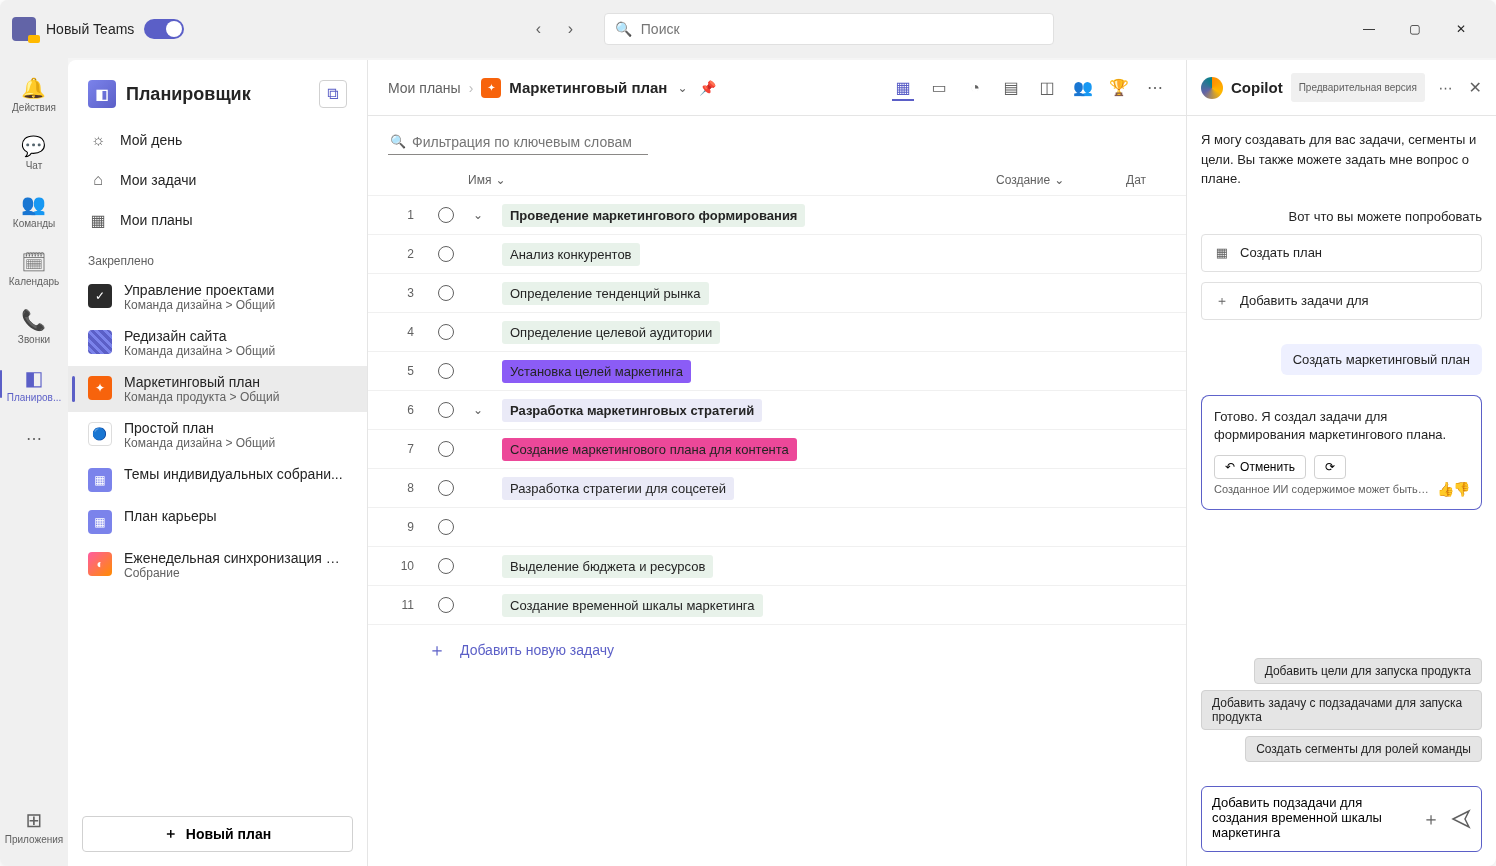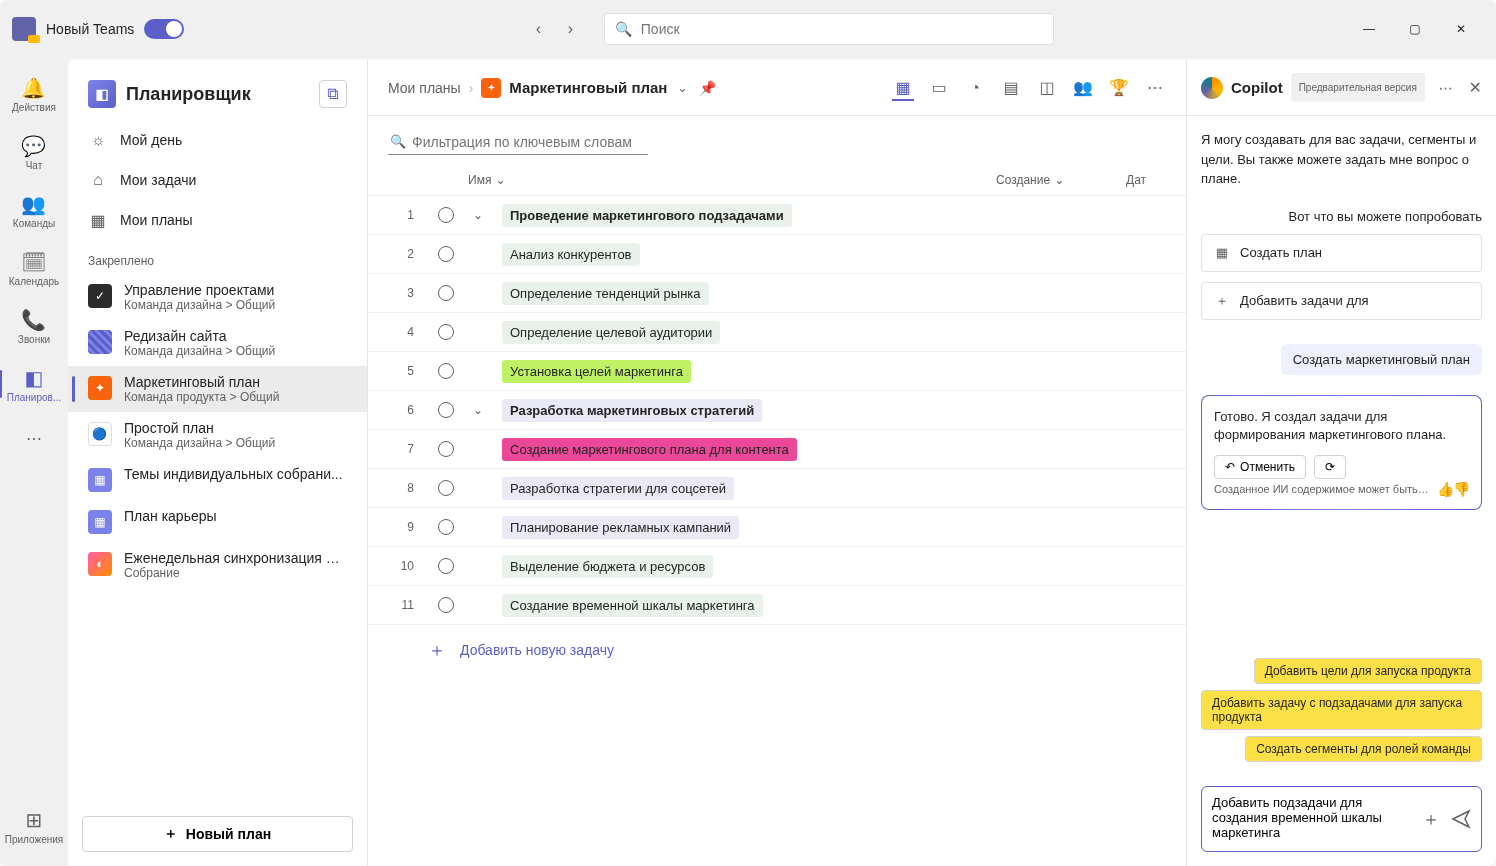--- a/index.html
+++ b/index.html
@@ -98,21 +98,21 @@
 .card-icon { width: 16px; height: 16px; color: #616161; display: flex; align-items: center; justify-content: center; }
 .user-bubble { align-self: flex-end; background: #eef0ff; padding: 8px 12px; border-radius: 6px; font-size: 13px; margin-top: 14px; }
 .ai-bubble { border: 1.5px solid #5b5fc7; border-radius: 8px; padding: 12px; margin-top: 10px; position: relative; background: linear-gradient(#fff, #fff) padding-box, linear-gradient(90deg, #5b5fc7, #7b83eb, #5b5fc7) border-box; border: 1.5px solid transparent; }
 .ai-bubble-inner { font-size: 13px; line-height: 1.45; }
 .ai-actions { display: flex; gap: 8px; margin-top: 10px; }
 .ai-btn { border: 1px solid #d1d1d1; background: #fff; border-radius: 4px; padding: 4px 10px; font-size: 12px; display: flex; align-items: center; gap: 5px; cursor: pointer; }
 .ai-foot { display: flex; align-items: center; margin-top: 2px; }
 .ai-note { font-size: 11px; color: #616161; flex: 1; }
 .thumb { width: 16px; height: 16px; color: #616161; cursor: pointer; font-size: 14px; }
 .suggestions { margin-top: auto; display: flex; flex-direction: column; gap: 6px; align-items: flex-end; }
-.suggestion { border: 1px solid #d1d1d1; border-radius: 4px; padding: 5px 10px; font-size: 12px; cursor: pointer; background: #fde047; }
+.suggestion { border: 1px solid #d1d1d1; border-radius: 4px; padding: 5px 10px; font-size: 12px; cursor: pointer; background: #e5e5e5; }
 .copilot-input { margin: 10px 14px 14px; border: 1.5px solid #5b5fc7; border-radius: 6px; padding: 8px 10px; display: flex; align-items: center; gap: 8px; }
 .copilot-input textarea { border: none; outline: none; resize: none; flex: 1; font-size: 13px; font-family: inherit; height: 48px; }
 .input-actions { display: flex; flex-direction: row; gap: 10px; align-items: center; }
 .input-action { width: 20px; height: 20px; color: #616161; cursor: pointer; display: flex; align-items: center; justify-content: center; font-size: 18px; }
 
 svg { display: block; }
 </style>
 </head>
 <body>
 
@@ -289,21 +289,21 @@
         </div>
         <div class="col-date">
           <span>Дат</span>
         </div>
       </div>
       <div class="task-list" id="task-list">
           <div class="task-row">
     <div class="task-num">1</div>
     <div class="task-check"></div>
     <div class="task-expand">⌄</div>
-    <span class="task-chip bold" style="background:#e8f2ea">Проведение маркетингового подзадачами</span>
+    <span class="task-chip bold" style="background:#e8f2ea">Проведение маркетингового формирования</span>
   </div>
           <div class="task-row">
     <div class="task-num">2</div>
     <div class="task-check"></div>
     <div class="task-expand"></div>
     <span class="task-chip " style="background:#e8f2ea">Анализ конкурентов</span>
   </div>
           <div class="task-row">
     <div class="task-num">3</div>
     <div class="task-check"></div>
@@ -313,21 +313,21 @@
           <div class="task-row">
     <div class="task-num">4</div>
     <div class="task-check"></div>
     <div class="task-expand"></div>
     <span class="task-chip " style="background:#e8f2ea">Определение целевой аудитории</span>
   </div>
           <div class="task-row">
     <div class="task-num">5</div>
     <div class="task-check"></div>
     <div class="task-expand"></div>
-    <span class="task-chip " style="background:#bef264">Установка целей маркетинга</span>
+    <span class="task-chip " style="background:#8b5cf6">Установка целей маркетинга</span>
   </div>
           <div class="task-row">
     <div class="task-num">6</div>
     <div class="task-check"></div>
     <div class="task-expand">⌄</div>
     <span class="task-chip bold" style="background:#eaeaf7">Разработка маркетинговых стратегий</span>
   </div>
           <div class="task-row">
     <div class="task-num">7</div>
     <div class="task-check"></div>
@@ -337,21 +337,20 @@
           <div class="task-row">
     <div class="task-num">8</div>
     <div class="task-check"></div>
     <div class="task-expand"></div>
     <span class="task-chip " style="background:#eaeaf7">Разработка стратегии для соцсетей</span>
   </div>
           <div class="task-row">
     <div class="task-num">9</div>
     <div class="task-check"></div>
     <div class="task-expand"></div>
-    <span class="task-chip " style="background:#eaeaf7">Планирование рекламных кампаний</span>
   </div>
           <div class="task-row">
     <div class="task-num">10</div>
     <div class="task-check"></div>
     <div class="task-expand"></div>
     <span class="task-chip " style="background:#e8f2ea">Выделение бюджета и ресурсов</span>
   </div>
           <div class="task-row">
     <div class="task-num">11</div>
     <div class="task-check"></div>

